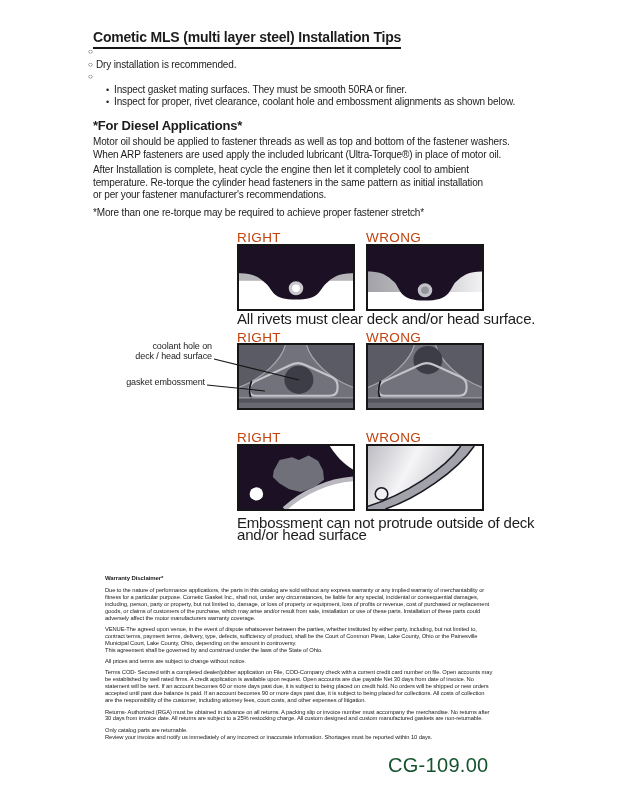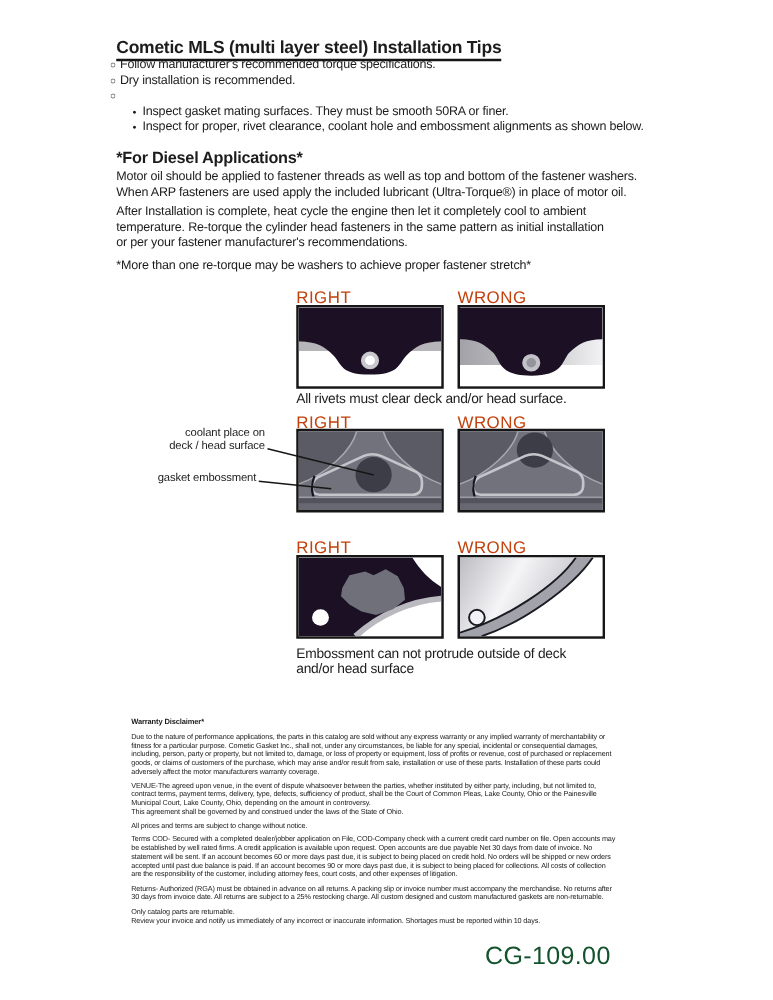--- a/index.html
+++ b/index.html
@@ -14,39 +14,38 @@
   .b-mark{width:8px;font-size:8px;line-height:12.5px;flex:none;}
   .b-sub{margin-left:18px;}
   .b-sub .b-mark{font-size:9px;}
   .diesel-h{left:93px;top:118px;font-size:13px;font-weight:bold;letter-spacing:-0.2px;}
   .p1{left:93px;top:136px;width:460px;}
   .p2{left:93px;top:164px;width:460px;}
   .note{left:93px;top:207px;width:460px;}
   .rw-label{width:118px;font-size:13.5px;letter-spacing:0.4px;color:#c2410c;}
   .panel{width:114px;height:63px;border:2px solid #161616;background:#fff;}
   .panel svg{display:block;width:114px;height:63px;}
-  .caption{font-size:11px;letter-spacing:-0.2px;line-height:12px;white-space:pre-line;}
+  .caption{font-size:15px;letter-spacing:-0.2px;line-height:12px;white-space:pre-line;}
   .small-label{font-size:9px;line-height:9.5px;letter-spacing:-0.1px;text-align:right;white-space:pre-line;}
   .legal{left:105px;top:575px;width:436px;font-size:5.8px;line-height:6.9px;letter-spacing:-0.1px;}
   .legal p{margin:0 0 4.5px 0;white-space:pre-line;}
   .legal .lh{font-weight:bold;font-size:6px;margin:0 0 5px 0;}
   .footer-code{left:388px;top:754px;font-size:20px;letter-spacing:0.3px;color:#14532d;}
   .overlay{pointer-events:none;}
 </style>
 </head>
 <body>
 
 <div class="page">
 
   <div class="abs title">Cometic MLS (multi layer steel) Installation Tips</div>
 
   <div class="abs bullets">
     <div class="b-row">
       <span class="b-mark">○</span>
-      <span>Follow manufacturer's recommended torque specifications.</span>
     </div>
     <div class="b-row">
       <span class="b-mark">○</span>
       <span>Dry installation is recommended.</span>
     </div>
     <div class="b-row">
       <span class="b-mark">○</span>
     </div>
     <div class="b-row b-sub">
       <span class="b-mark">•</span>
@@ -57,21 +56,21 @@
       <span>Inspect for proper, rivet clearance, coolant hole and embossment alignments as shown below.</span>
     </div>
   </div>
 
   <div class="abs body-txt p1">Motor oil should be applied to fastener threads as well as top and bottom of the fastener washers.
 When ARP fasteners are used apply the included lubricant (Ultra-Torque®) in place of motor oil.</div>
   <div class="abs diesel-h">*For Diesel Applications*</div>
   <div class="abs body-txt p2">After Installation is complete, heat cycle the engine then let it completely cool to ambient
 temperature. Re-torque the cylinder head fasteners in the same pattern as initial installation
 or per your fastener manufacturer's recommendations.</div>
-  <div class="abs body-txt note">*More than one re-torque may be washers to achieve proper fastener stretch*</div>
+  <div class="abs body-txt note">*More than one re-torque may be required to achieve proper fastener stretch*</div>
 
   <div class="abs rw-label" style="left:237px;top:230px;">RIGHT</div>
   <div class="abs rw-label" style="left:366px;top:230px;">WRONG</div>
 
   <div class="abs panel" style="left:237px;top:244px;">
     <svg viewBox="0 0 118 67" preserveAspectRatio="none">
       <rect x="0" y="0" width="118" height="67" fill="#ffffff"></rect>
       <rect x="0" y="29" width="118" height="8" fill="#b6b6ba"></rect>
       <path d="M0,0 H118 V29 C103,29 97,33 89,41 C82,49 83,57 59,57 C35,57 36,49 29,41 C21,33 15,29 0,29 Z" fill="#1c1124"></path>
       <circle cx="59" cy="45" r="8.5" fill="#c9c9cd" stroke="#1c1124" stroke-width="2"></circle>
@@ -93,21 +92,21 @@
       <path d="M0,0 H118 V27 C104,27 98,31 90,39 C84,47 85,58 59,58 C33,58 34,47 28,39 C20,31 14,27 0,27 Z" fill="#1c1124"></path>
       <circle cx="59" cy="47" r="8.5" fill="#c2c2c8" stroke="#1c1124" stroke-width="2"></circle>
       <circle cx="59" cy="47" r="4" fill="#94949c"></circle>
     </svg>
   </div>
   <div class="abs caption" style="left:237px;top:313px;">All rivets must clear deck and/or head surface.</div>
 
   <div class="abs rw-label" style="left:237px;top:330px;">RIGHT</div>
   <div class="abs rw-label" style="left:366px;top:330px;">WRONG</div>
 
-  <div class="abs small-label" style="left:106px;top:342px;width:106px;">coolant place on
+  <div class="abs small-label" style="left:106px;top:342px;width:106px;">coolant hole on
 deck / head surface</div>
   <div class="abs small-label" style="left:106px;top:378px;width:99px;">gasket embossment</div>
 
   <div class="abs panel" style="left:237px;top:343px;">
     <svg viewBox="0 0 118 67" preserveAspectRatio="none">
       <rect width="118" height="67" fill="#72727c"></rect>
       <path d="M0,0 L48,0 C44,16 24,36 0,45 Z" fill="#5b5b65"></path>
       <path d="M48,0 C44,16 24,36 0,45" fill="none" stroke="#a6a6ae" stroke-width="1.3"></path>
       <path d="M118,0 L70,0 C74,16 94,36 118,45 Z" fill="#5b5b65"></path>
       <path d="M70,0 C74,16 94,36 118,45" fill="none" stroke="#a6a6ae" stroke-width="1.3"></path>

